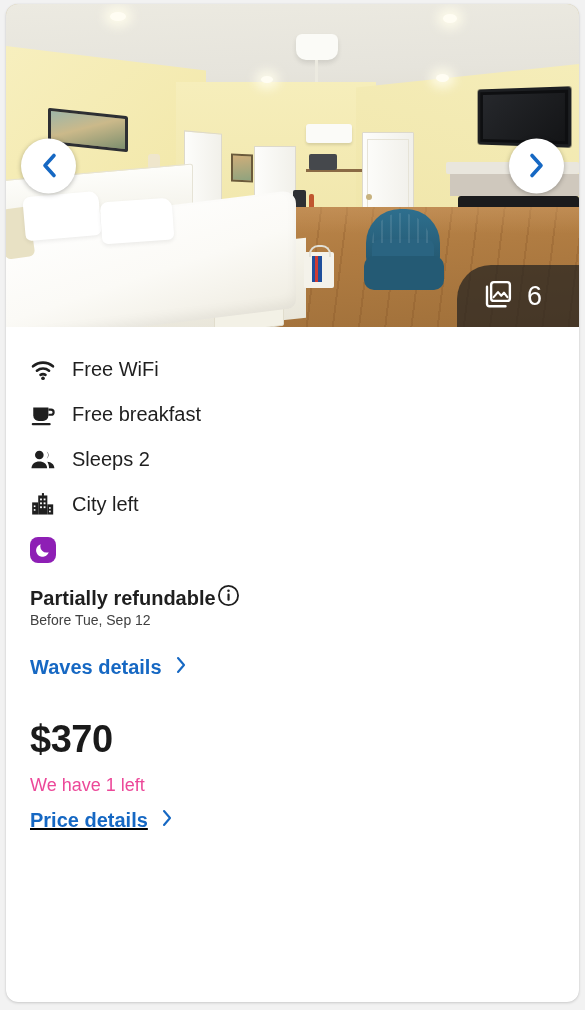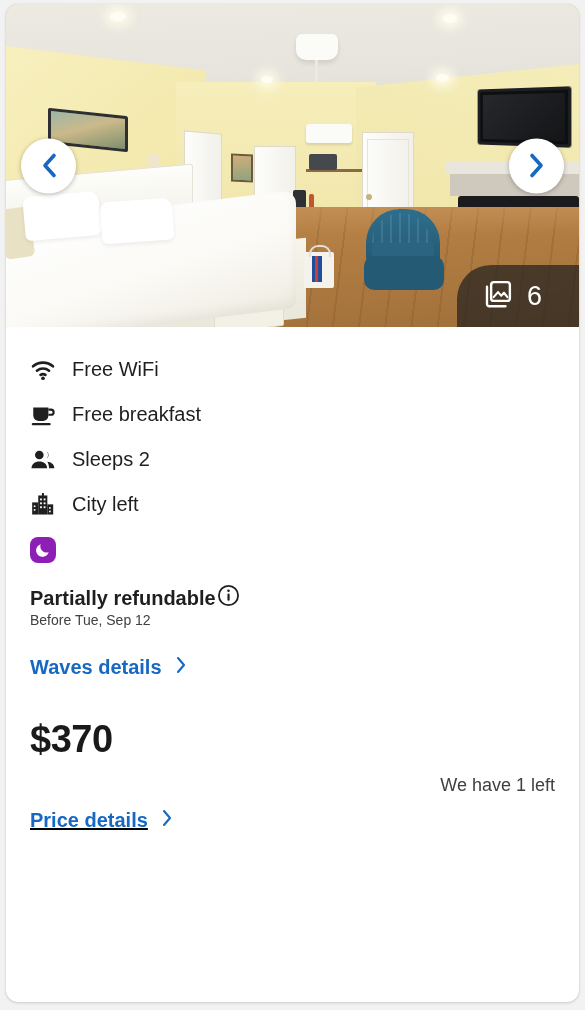--- a/index.html
+++ b/index.html
@@ -225,21 +225,21 @@
   .refund-sub { font-size: 14px; color: #404040; }
 
   .link-row {
     display: inline-flex; align-items: center; gap: 13px;
     color: #1668c3; font-size: 20px; font-weight: bold; cursor: pointer;
   }
   .more-details { margin-top: 27px; }
 
   .price { font-size: 38px; font-weight: bold; color: #1a1a1a; margin-top: 38px; letter-spacing: -.5px; }
 
-  .stock-note { text-align: right; color: #404040; font-size: 18px; margin-top: 14px; }
+  .stock-note { text-align: left; color: #ec4899; font-size: 18px; margin-top: 14px; }
 
   .footer {
     display: flex; align-items: center; justify-content: space-between;
     margin-top: 12px; padding-bottom: 22px; text-decoration: underline;
   }
   .reserve-btn {
     background: #1668c3; color: #fff; border: none; cursor: pointer;
     font-family: "Liberation Sans", sans-serif;
     font-size: 24px; font-weight: bold;
     padding: 17px 34px; border-radius: 40px;

